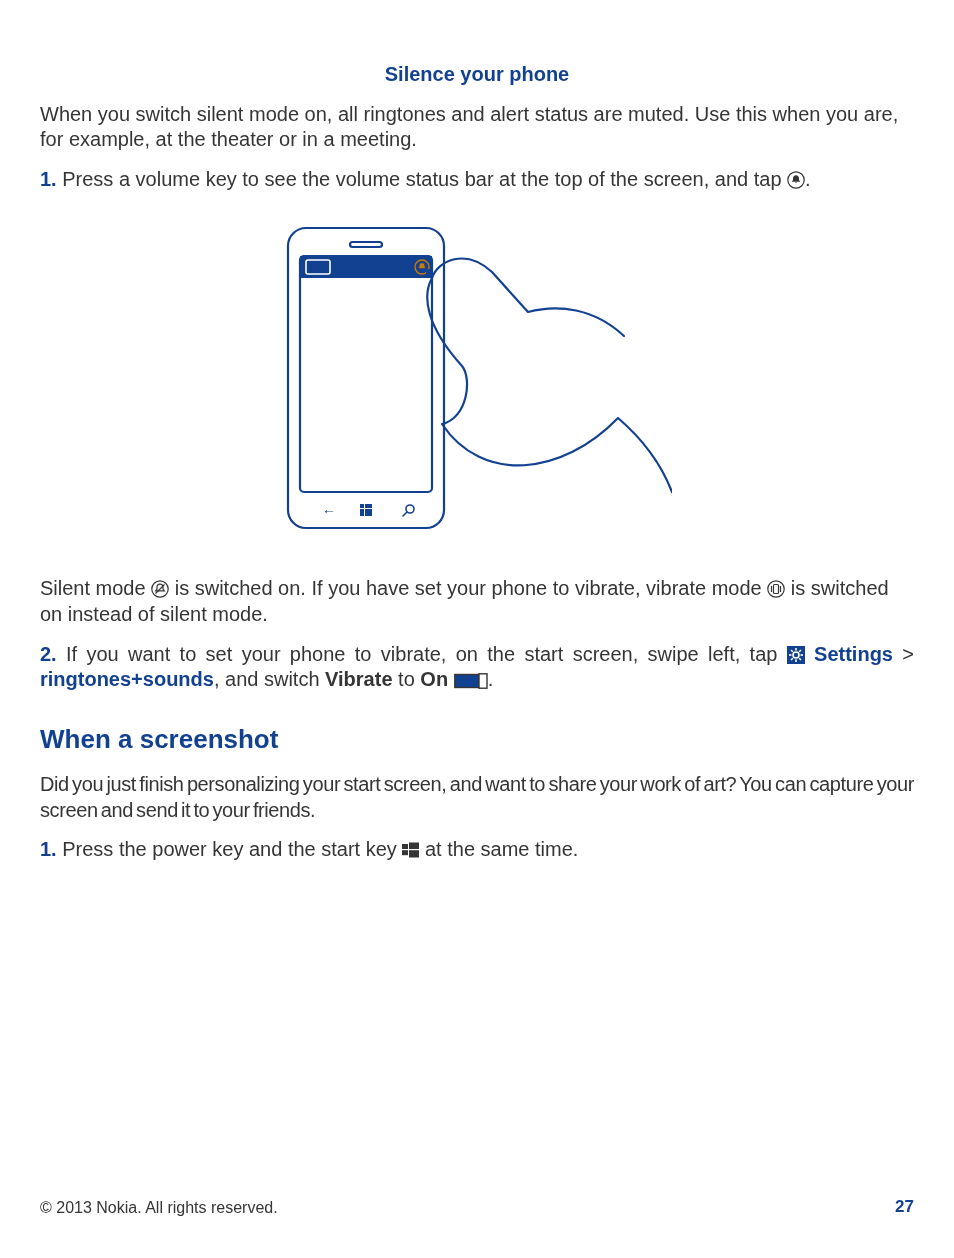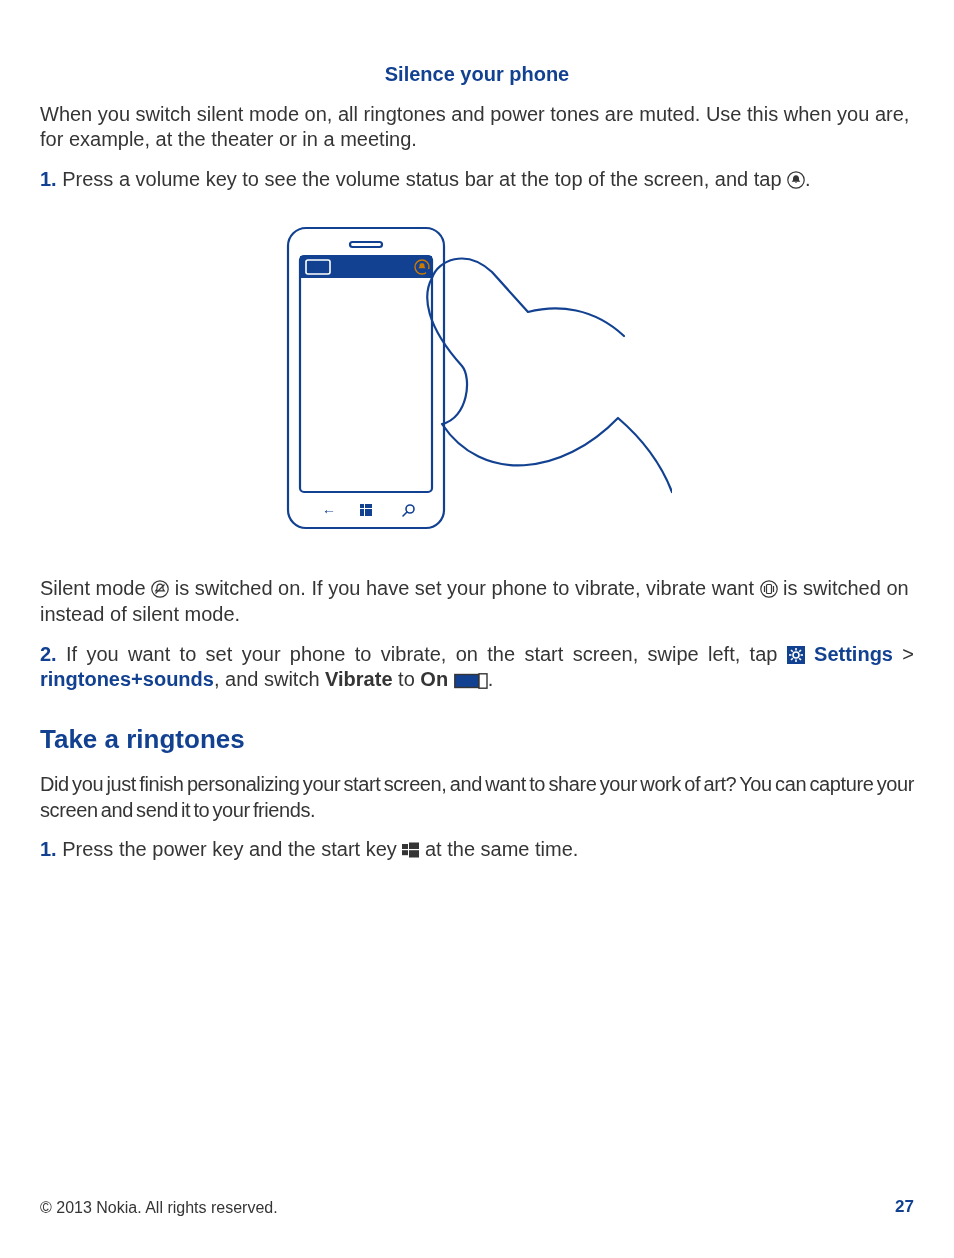--- a/index.html
+++ b/index.html
@@ -67,21 +67,21 @@
     font-weight:700;
     font-size:17px;
   }
   .tight{letter-spacing:-0.4px; word-spacing:-2px;}
 </style>
 </head>
 <body>
 
 <div class="h4">Silence your phone</div>
 
-<p>When you switch silent mode on, all ringtones and power tones are muted. Use this when you are, for example, at the theater or in a meeting.</p>
+<p>When you switch silent mode on, all ringtones and alert status are muted. Use this when you are, for example, at the theater or in a meeting.</p>
 
 <p>
   <span class="num">1.</span><span> Press a volume key to see the volume status bar at the top of the screen, and tap </span><span class="ico">
     <svg width="18" height="18" viewBox="0 0 18 18">
       <circle cx="9" cy="9" r="8.2" fill="none" stroke="#353535" stroke-width="1.2"></circle>
       <path d="M9 4.2c-1.9 0-3 1.3-3 3.2v1.6l-1.3 1.8h8.6L12 9V7.4c0-1.9-1.1-3.2-3-3.2z" fill="#353535"></path>
       <path d="M7.8 11.2a1.3 1.3 0 0 0 2.4 0" fill="#353535"></path>
     </svg>
   </span><span>.</span>
 </p>
@@ -129,21 +129,21 @@
   </svg>
 </div>
 
 <p>
   <span>Silent mode </span><span class="ico">
     <svg width="18" height="18" viewBox="0 0 18 18">
       <circle cx="9" cy="9" r="8.2" fill="none" stroke="#353535" stroke-width="1.2"></circle>
       <path d="M9 4.2c-1.9 0-3 1.3-3 3.2v1.6l-1.3 1.8h8.6L12 9V7.4c0-1.9-1.1-3.2-3-3.2z" fill="none" stroke="#353535" stroke-width="1.2"></path>
       <line x1="4.5" y1="13.5" x2="13.5" y2="4.5" stroke="#353535" stroke-width="1.2"></line>
     </svg>
-  </span><span> is switched on. If you have set your phone to vibrate, vibrate want </span><span class="ico">
+  </span><span> is switched on. If you have set your phone to vibrate, vibrate mode </span><span class="ico">
     <svg width="18" height="18" viewBox="0 0 18 18">
       <circle cx="9" cy="9" r="8.2" fill="none" stroke="#353535" stroke-width="1.2"></circle>
       <rect x="6.5" y="4.5" width="5" height="9" rx="1" fill="none" stroke="#353535" stroke-width="1.2"></rect>
       <path d="M4.5 6v6 M13.5 6v6" stroke="#353535" stroke-width="1.2"></path>
     </svg>
   </span><span> is switched on instead of silent mode.</span>
 </p>
 
 <p class="justify">
   <span class="num">2.</span><span> If you want to set your phone to vibrate, on the start screen, swipe left, tap </span><span class="ico">
@@ -162,21 +162,21 @@
       </g>
     </svg>
   </span><span class="blue bold"> Settings</span><span> &gt; </span><span class="blue bold">ringtones+sounds</span><span>, and switch </span><span class="bold">Vibrate</span><span> to </span><span class="bold">On</span><span> </span><span class="ico">
     <svg width="34" height="16" viewBox="0 0 34 16">
       <rect x="0.8" y="1.5" width="24" height="13" fill="#124191" stroke="#353535" stroke-width="1.4"></rect>
       <rect x="25" y="0.8" width="8" height="14.4" fill="#ffffff" stroke="#353535" stroke-width="1.4"></rect>
     </svg>
   </span><span>.</span>
 </p>
 
-<div class="h2">Take a ringtones</div>
+<div class="h2">When a screenshot</div>
 
 <p class="justify tight">Did you just finish personalizing your start screen, and want to share your work of art? You can capture your screen and send it to your friends.</p>
 
 <p>
   <span class="num">1.</span><span> Press the power key and the start key </span><span class="ico">
     <svg width="17" height="17" viewBox="0 0 17 17">
       <g fill="#353535">
         <rect x="0" y="2" width="6" height="5"></rect>
         <rect x="7" y="0.5" width="10" height="6.5"></rect>
         <rect x="0" y="8.2" width="6" height="5"></rect>

